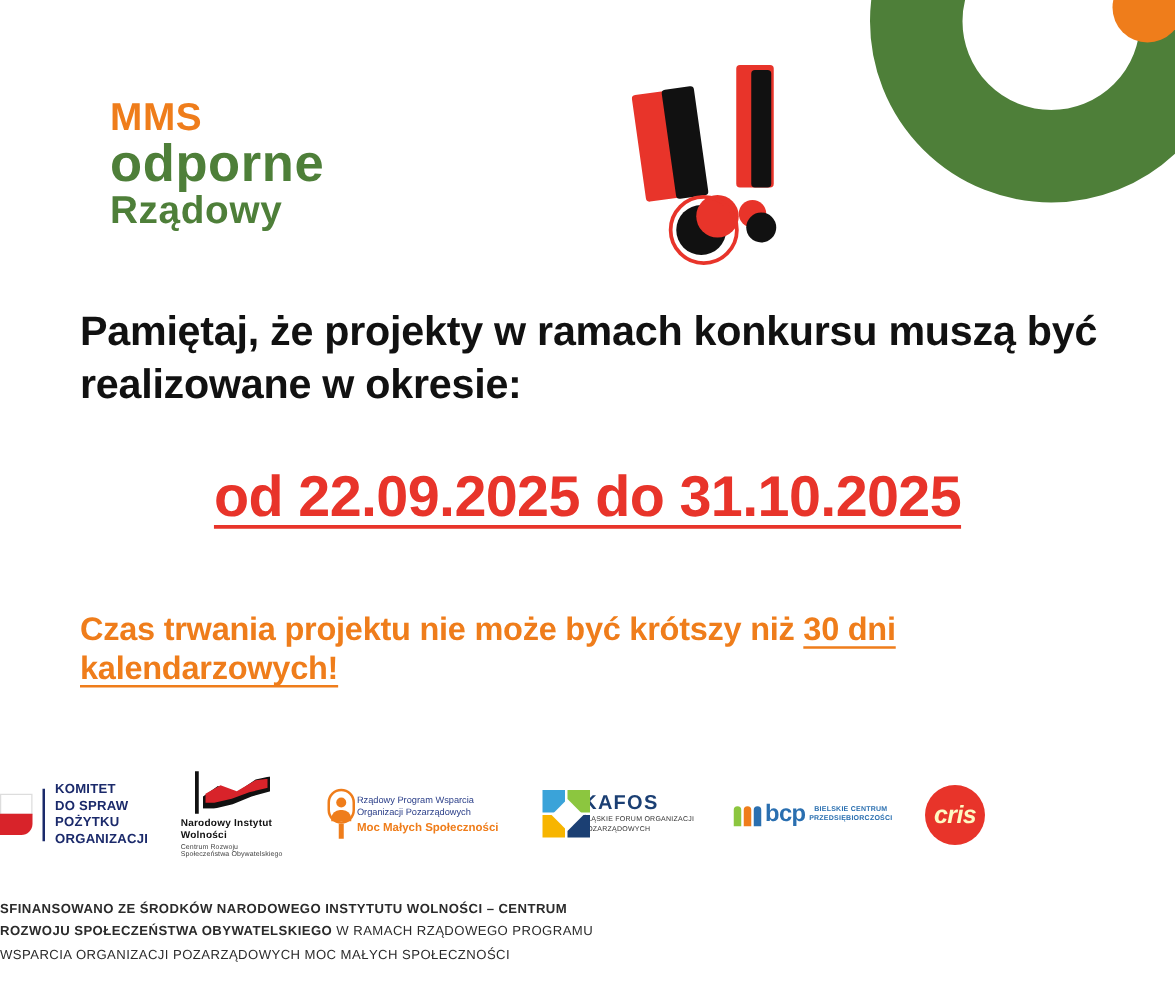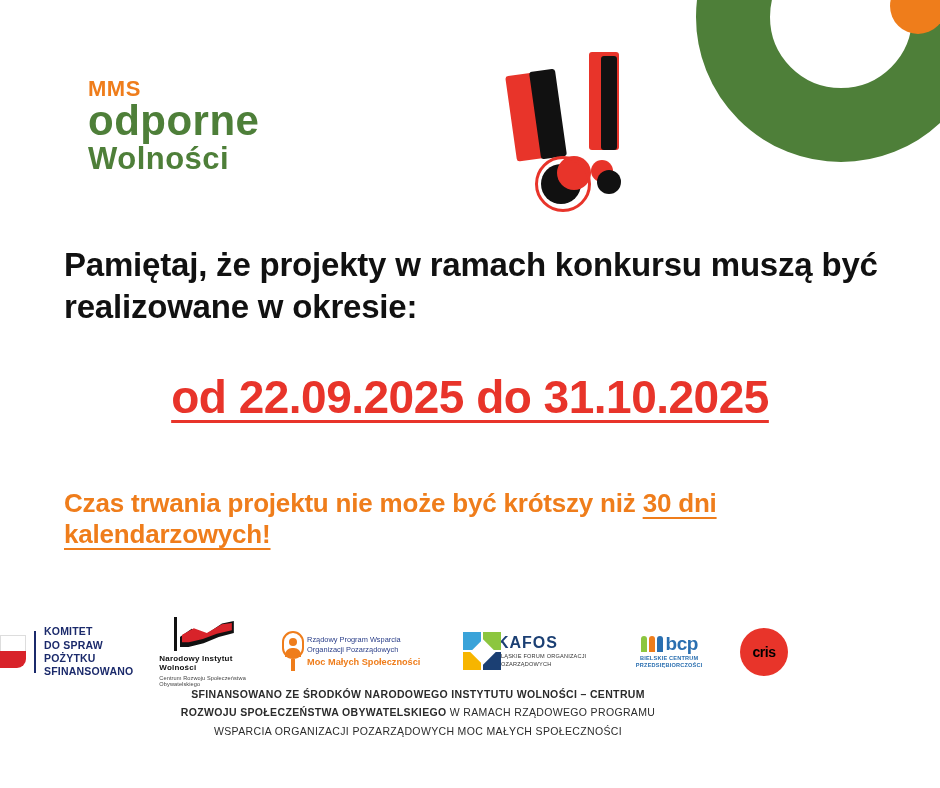--- a/index.html
+++ b/index.html
@@ -34,21 +34,21 @@
   .excl .bar{position:absolute;border-radius:3px;}
   .excl .bar.red{background:#e8342a;}
   .excl .bar.dark{background:#111111;}
   .excl .dot{position:absolute;border-radius:50%;}
   .excl .dot.red{background:#e8342a;}
   .excl .dot.dark{background:#111111;}
   .excl .ring{position:absolute;border-radius:50%;border:3px solid #e8342a;box-sizing:border-box;}
 
   
   .brand{position:absolute;top:78px;left:88px;line-height:1.02;}
-  .brand .l1{font-size:22px;font-weight:700;color:#ef7d1b;letter-spacing:.5px;}
+  .brand .l1{font-size:31px;font-weight:700;color:#ef7d1b;letter-spacing:.5px;}
   .brand .l2{font-size:42px;font-weight:700;color:#4e7f39;letter-spacing:.5px;}
   .brand .l3{font-size:31px;font-weight:700;color:#4e7f39;letter-spacing:.5px;}
 
   
   .lead{
     position:absolute;top:244px;left:64px;width:820px;
     font-size:33px;font-weight:700;color:#111111;line-height:1.28;
     letter-spacing:-.2px;
   }
   .dates{
@@ -108,36 +108,36 @@
   .kafos .sq i{position:absolute;width:18px;height:18px;display:block;}
   .kafos .sq .a{left:0;top:0;background:#3aa3d9;}
   .kafos .sq .b{left:20px;top:0;background:#8cc63f;}
   .kafos .sq .c{left:0;top:20px;background:#f7b500;}
   .kafos .sq .d{left:20px;top:20px;background:#1b3f73;}
   .kafos .sq .x{position:absolute;left:11px;top:11px;width:18px;height:18px;background:#ffffff;transform:rotate(45deg);}
   .kafos .kt{font-size:16px;font-weight:700;color:#1b3f73;letter-spacing:1px;line-height:1;}
   .kafos .ks{font-size:5.6px;color:#333;letter-spacing:.2px;line-height:1.35;margin-top:2px;}
 
   
-  .bcp{display:flex;flex-direction:column;align-items:center;gap:3px;}
+  .bcp{display:flex;flex-direction:row;align-items:center;gap:3px;}
   .bcp .row{display:flex;align-items:flex-end;gap:3px;}
   .bcp .ppl{display:flex;gap:2px;align-items:flex-end;}
   .bcp .ppl span{display:block;width:6px;height:16px;background:#2a6fb0;border-radius:3px 3px 0 0;}
   .bcp .ppl span.g{background:#8cc63f;}
   .bcp .ppl span.o{background:#ef7d1b;}
   .bcp .word{font-size:19px;font-weight:700;color:#2a6fb0;line-height:.9;letter-spacing:-.5px;}
   .bcp .sub{font-size:5.6px;color:#2a6fb0;font-weight:700;letter-spacing:.2px;line-height:1.3;text-align:center;}
 
   
   .cris{width:48px;height:48px;border-radius:50%;background:#e8342a;display:flex;align-items:center;justify-content:center;}
-  .cris span{color:#000000;font-size:14px;font-weight:700;letter-spacing:-.5px;}
+  .cris span{color:#fef9c3;font-size:20px;font-style:italic;font-weight:700;letter-spacing:-.5px;}
 
   
   .footer{
-    position:absolute;top:685px;left:0;width:836px;text-align:center;
+    position:absolute;top:718px;left:0;width:836px;text-align:left;
     font-size:10.5px;color:#2b2b2b;line-height:1.75;letter-spacing:.35px;
   }
   .footer b{font-weight:700;}
 </style>
 </head>
 <body>
 
 <div class="deco-wrap">
   <div class="green-ring"></div>
   <div class="orange-dot"></div>
@@ -151,21 +151,21 @@
   <div class="dot dark" style="left:36px; top:112px; width:40px; height:40px;"></div>
   <div class="dot red" style="left:52px; top:104px; width:34px; height:34px;"></div>
   <div class="ring" style="left:30px; top:104px; width:56px; height:56px;"></div>
   <div class="dot red" style="left:86px; top:108px; width:22px; height:22px;"></div>
   <div class="dot dark" style="left:92px; top:118px; width:24px; height:24px;"></div>
 </div>
 
 <div class="brand">
   <div class="l1">MMS</div>
   <div class="l2">odporne</div>
-  <div class="l3">Wolności</div>
+  <div class="l3">Rządowy</div>
 </div>
 
 <div class="lead">Pamiętaj, że projekty w ramach konkursu muszą być realizowane w okresie:</div>
 
 <div class="dates">
   <span>od 22.09.2025 do 31.10.2025</span>
 </div>
 
 <div class="note">
   <span>Czas trwania projektu nie może być krótszy niż </span><u>30 dni kalendarzowych!</u>
@@ -177,21 +177,21 @@
     <div class="kpp">
       <div class="flag">
         <div class="w"></div>
           <div class="r"></div>
       </div>
       <div class="rule"></div>
       <div class="txt">
         <div>KOMITET</div>
         <div>DO SPRAW</div>
         <div>POŻYTKU</div>
-        <div>SFINANSOWANO</div>
+        <div>ORGANIZACJI</div>
       </div>
     </div>
   </div>
 
   <div class="logo">
     <div class="niw">
       <div class="mark">
         <div class="blk"></div>
           <div class="sw"></div>
           <div class="sw2"></div>

